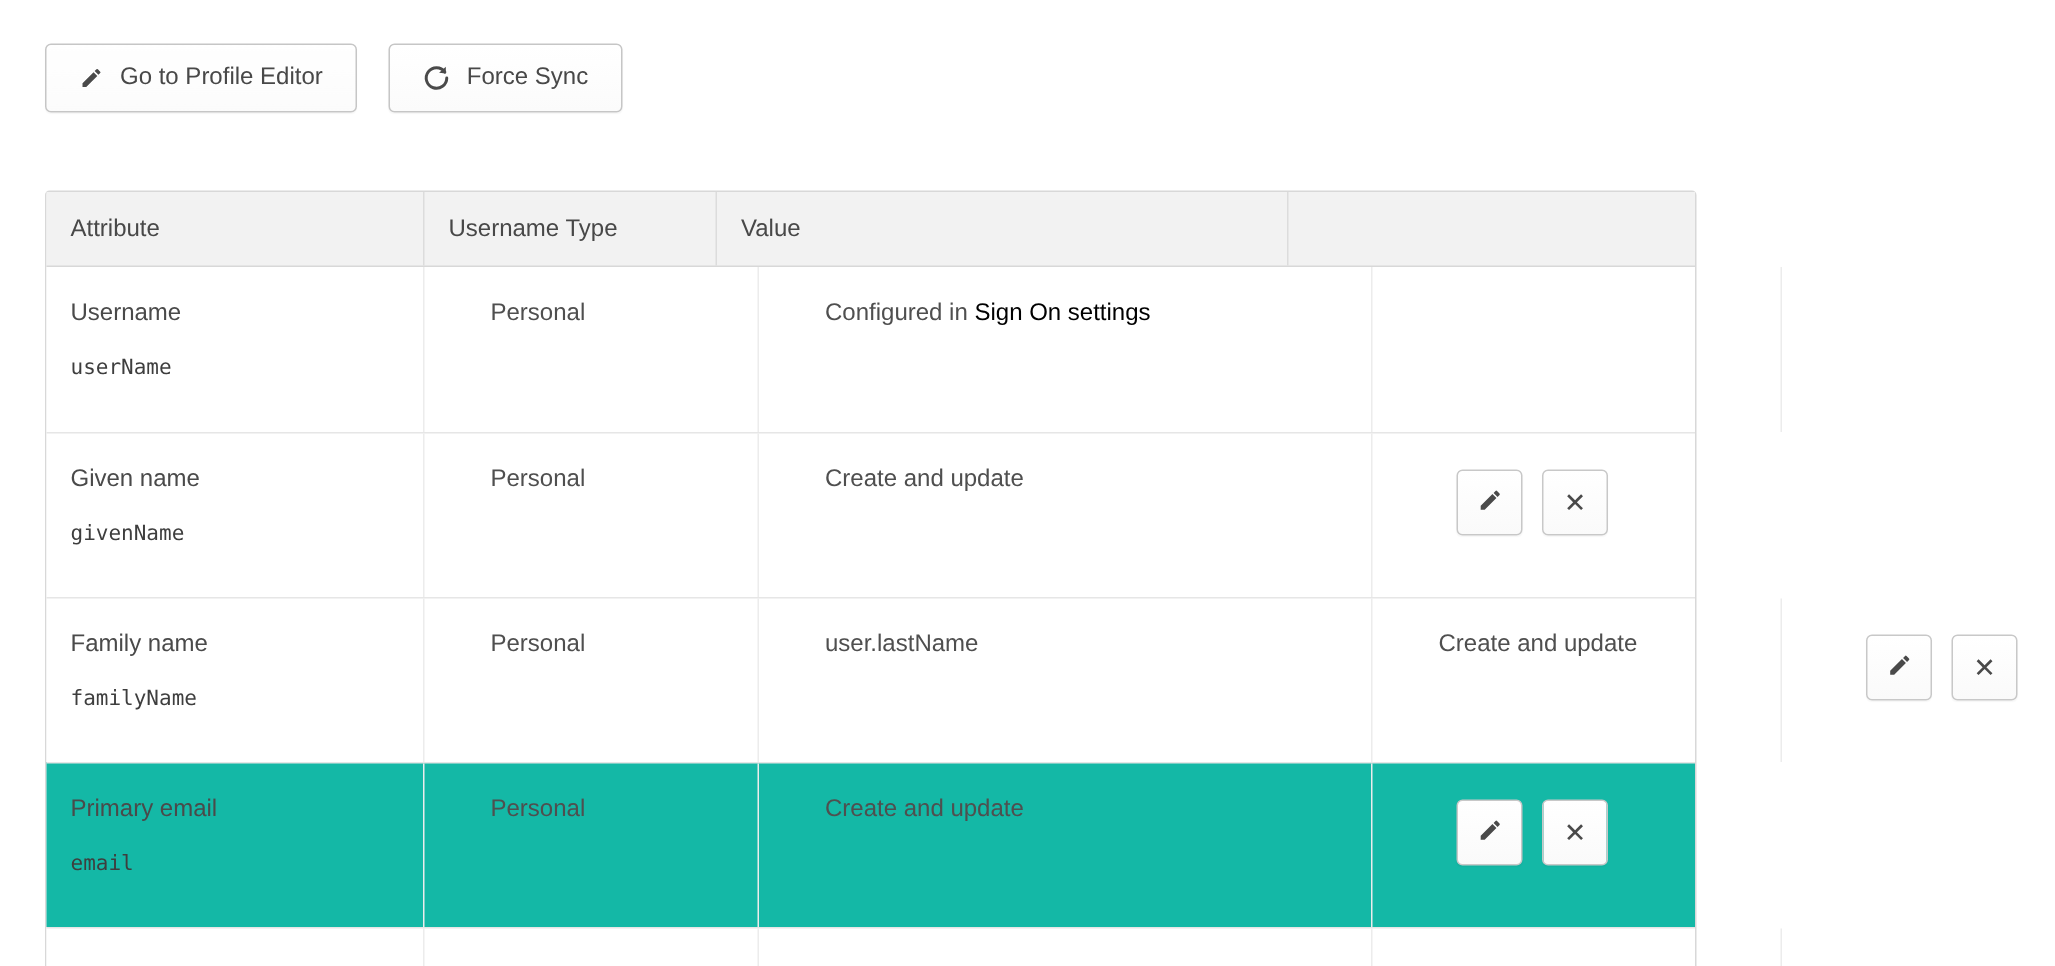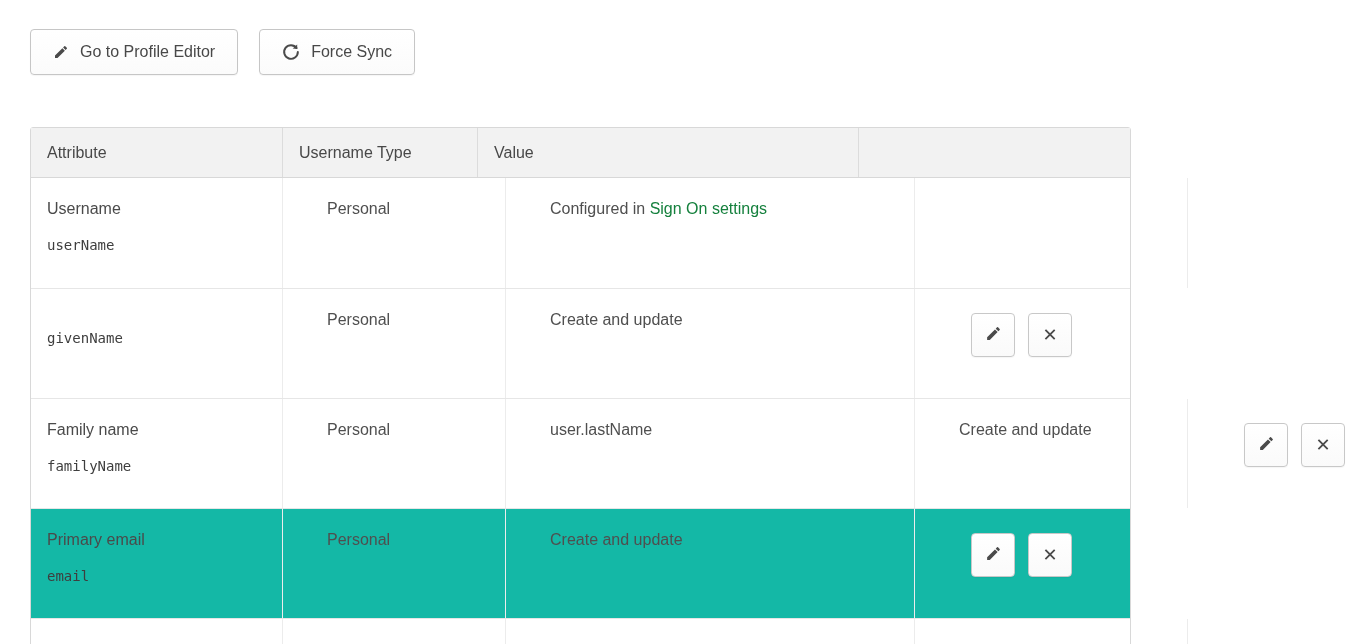--- a/index.html
+++ b/index.html
@@ -53,21 +53,21 @@
     border-right:1px solid #ececec;
   }
   .td:last-child { border-right:none; }
 
   .attr-label { font-size:16px; color:#4a4a4a; }
   .attr-name {
     margin-top:19px;
     font-family:"DejaVu Sans Mono", monospace;
     font-size:14px; color:#3e3e3e;
   }
-  .link { color:#15803d; text-decoration:none; cursor:pointer; }
+  .link { color:#000000; text-decoration:none; cursor:pointer; }
 
   .col-actions {
     display:flex; align-items:flex-start; gap:13px;
     padding:24px 0 0 28px;
   }
   .icon-btn {
     width:44px; height:44px;
     display:flex; align-items:center; justify-content:center;
     background:linear-gradient(#ffffff,#fafafa);
     border:1px solid #c8c8c8; border-radius:4px;
@@ -117,20 +117,21 @@
     <div class="td">Personal</div>
     <div class="td">
       <span>Configured in </span><a class="link">Sign On settings</a>
     </div>
     <div class="td"></div>
     <div class="td col-actions"></div>
   </div>
 
   <div class="tr">
     <div class="td">
+      <div class="attr-label">Given name</div>
       <div class="attr-name">givenName</div>
     </div>
     <div class="td">Personal</div>
     <div class="td">Create and update</div>
     <div class="td col-actions">
       <button class="icon-btn">
         <span><svg width="17" height="17" viewBox="0 0 24 24" fill="#4a4a4a">
               <path d="M3 17.25V21h3.75L17.81 9.94l-3.75-3.75L3 17.25zM20.71 7.04a1 1 0 0 0 0-1.41l-2.34-2.34a1 1 0 0 0-1.41 0l-1.83 1.83 3.75 3.75 1.83-1.83z"></path>
             </svg></span>
       </button>

